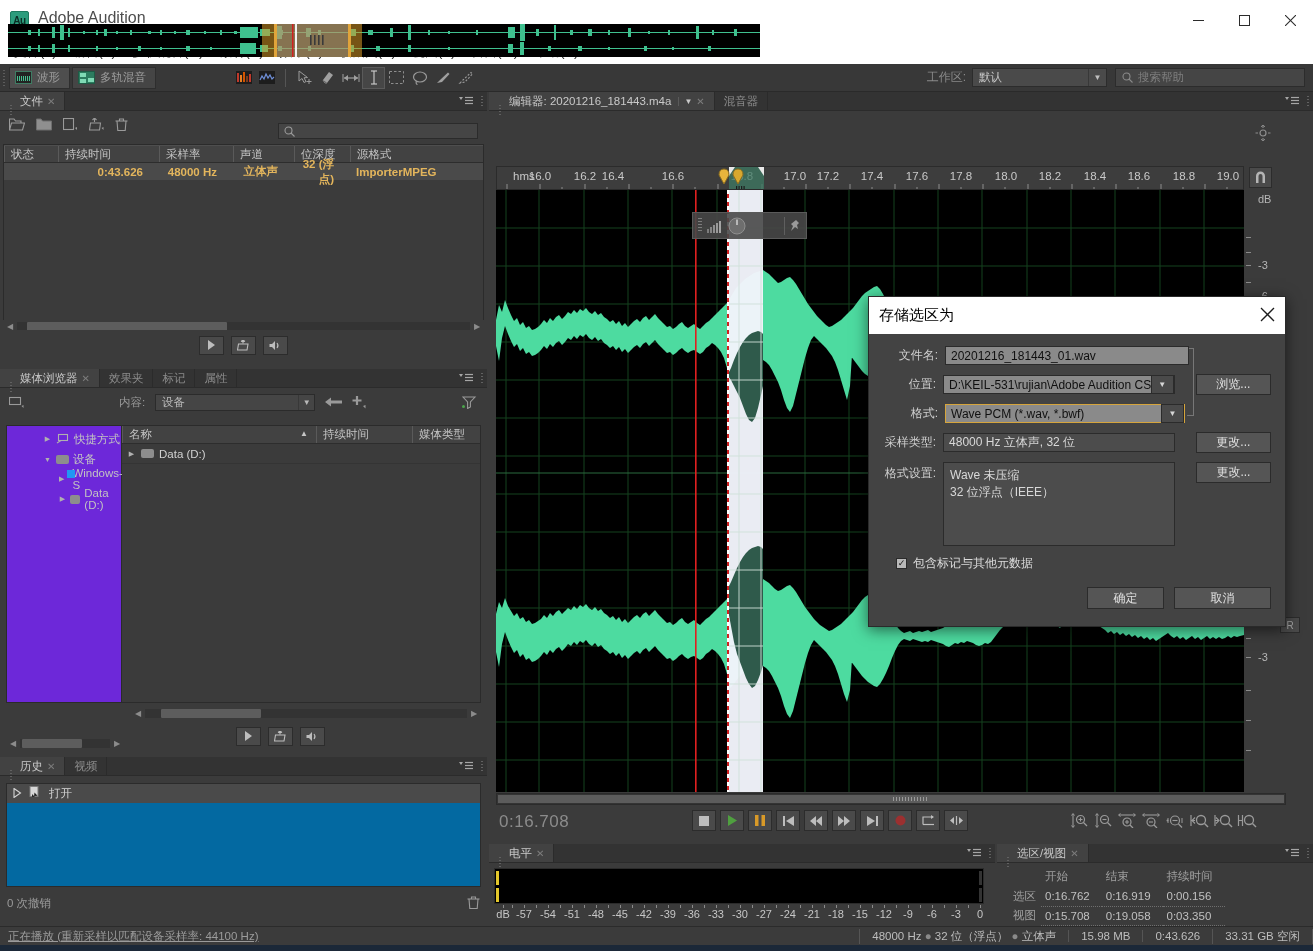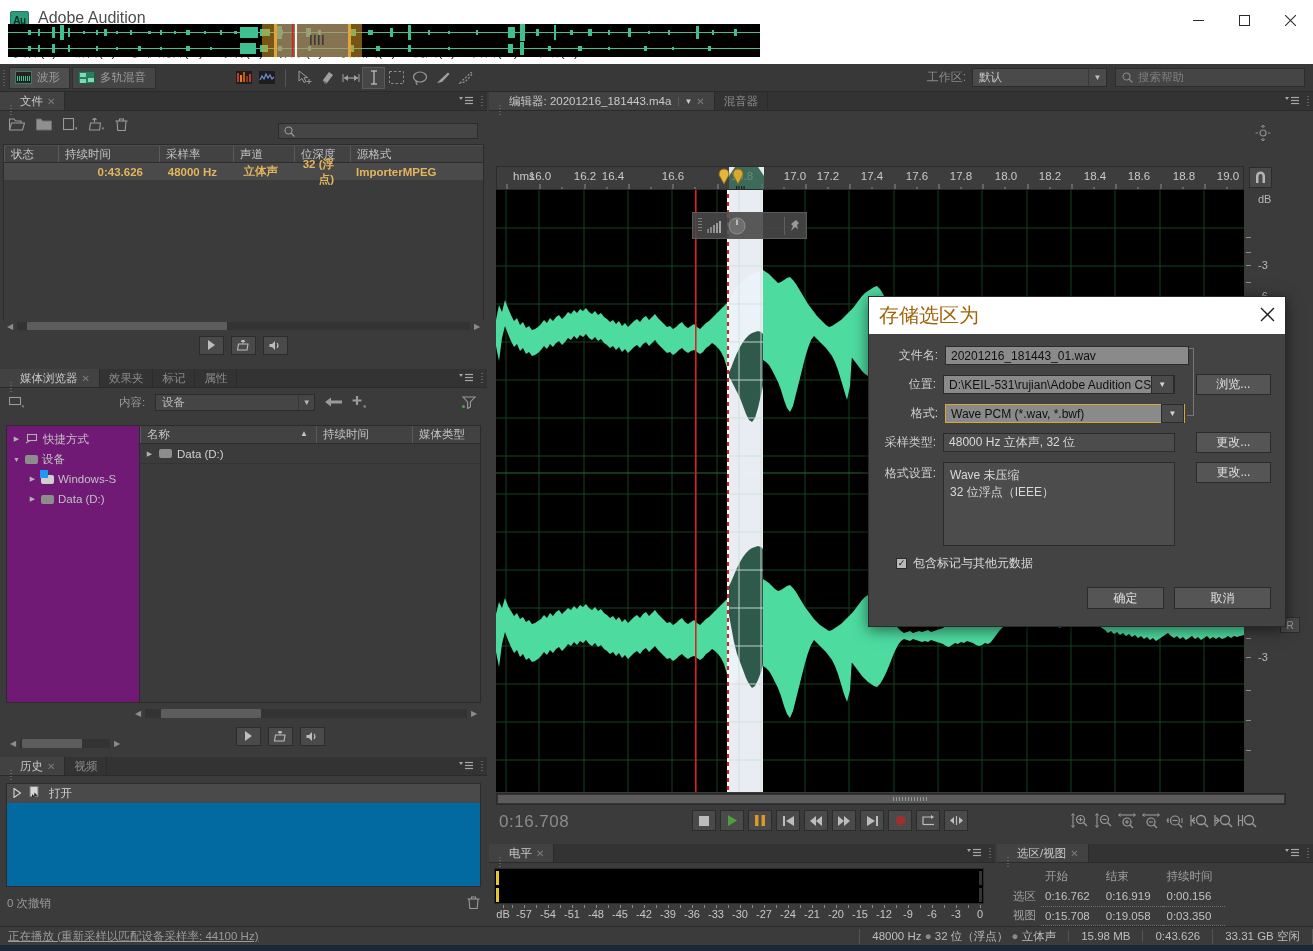--- a/index.html
+++ b/index.html
@@ -187,22 +187,22 @@
     display:flex; align-items:center; padding-left:6px; color:#b9b9b9;
     position:relative; font-size:11.5px;
   }
   .mb-content-sel .car {
     position:absolute; right:0; top:0; bottom:0; width:16px;
     border-left:1px solid #383838; display:flex; align-items:center; justify-content:center;
     font-size:8px;
   }
   .mb-body { display:flex; position:absolute; left:6px; right:6px; top:56px; bottom:48px; }
   .mb-tree {
-    width:134px; background:#701a75; border:1px solid #2b2b2b;
-    padding-top:3px; font-size:11.5px;
+    width:116px; background:#6d28d9; border:1px solid #2b2b2b;
+    padding-top:3px; font-size:11.5px;padding-left:31px;
   }
   .treerow { display:flex; align-items:center; gap:4px; height:20px; padding-left:5px; color:#c2c2c2; }
   .tri { width:9px; text-align:center; font-size:7px; color:#b0b0b0; }
   .mb-files { flex:1; background:#3b3b3b; border:1px solid #2b2b2b; border-left:none; }
   .mbh { display:flex; height:18px; background:#424242; border-bottom:1px solid #2d2d2d;
          font-size:11.5px; color:#c4c4c4; }
   .mbh div { display:flex; align-items:center; padding-left:6px; border-left:1px solid #5a5a5a; }
   .mbrow { display:flex; align-items:center; gap:5px; height:20px; padding-left:5px;
            font-size:11.5px; color:#d2d2d2; border-bottom:1px solid #343434; }
   .drive-ic {
@@ -338,21 +338,21 @@
   }
   .dialog {
     position:absolute; left:868px; top:296px; width:418px; height:331px;
     background:#434343; border:1px solid #2a2a2a;
     box-shadow:0 3px 14px rgba(0,0,0,.55);
   }
   .dlg-title {
     height:37px; background:#ffffff; display:flex; align-items:center;
     padding:0 10px; justify-content:space-between;
   }
-  .dlg-title span.t { font-size:20px; color:#a16207; }
+  .dlg-title span.t { font-size:15px; color:#000000; }
   .dlg-body { position:relative; padding:12px 14px 0 14px; }
   .frow { display:flex; align-items:center; margin-bottom:9px; }
   .flabel {
     width:62px; text-align:right; font-size:12px; color:#cfcfcf; padding-right:7px;
   }
   .finput {
     height:19px; background:#8a8a8a; border:1px solid #2b2b2b;
     display:flex; align-items:center; padding-left:5px;
     font-size:12px; color:#101010; position:relative;
   }
@@ -1537,21 +1537,21 @@
       <span class="ms" style="left:102px">-48</span>
       <span class="ms" style="left:126px">-45</span>
       <span class="ms" style="left:150px">-42</span>
       <span class="ms" style="left:174px">-39</span>
       <span class="ms" style="left:198px">-36</span>
       <span class="ms" style="left:222px">-33</span>
       <span class="ms" style="left:246px">-30</span>
       <span class="ms" style="left:270px">-27</span>
       <span class="ms" style="left:294px">-24</span>
       <span class="ms" style="left:318px">-21</span>
-      <span class="ms" style="left:342px">-20</span>
+      <span class="ms" style="left:342px">-18</span>
       <span class="ms" style="left:366px">-15</span>
       <span class="ms" style="left:390px">-12</span>
       <span class="ms" style="left:414px">-9</span>
       <span class="ms" style="left:438px">-6</span>
       <span class="ms" style="left:462px">-3</span>
       <span class="ms" style="left:486px">0</span>
       <span class="mst" style="left:9px"></span>
         <span class="mst" style="left:18px"></span>
       <span class="mst" style="left:30px"></span>
         <span class="mst" style="left:42px"></span>

